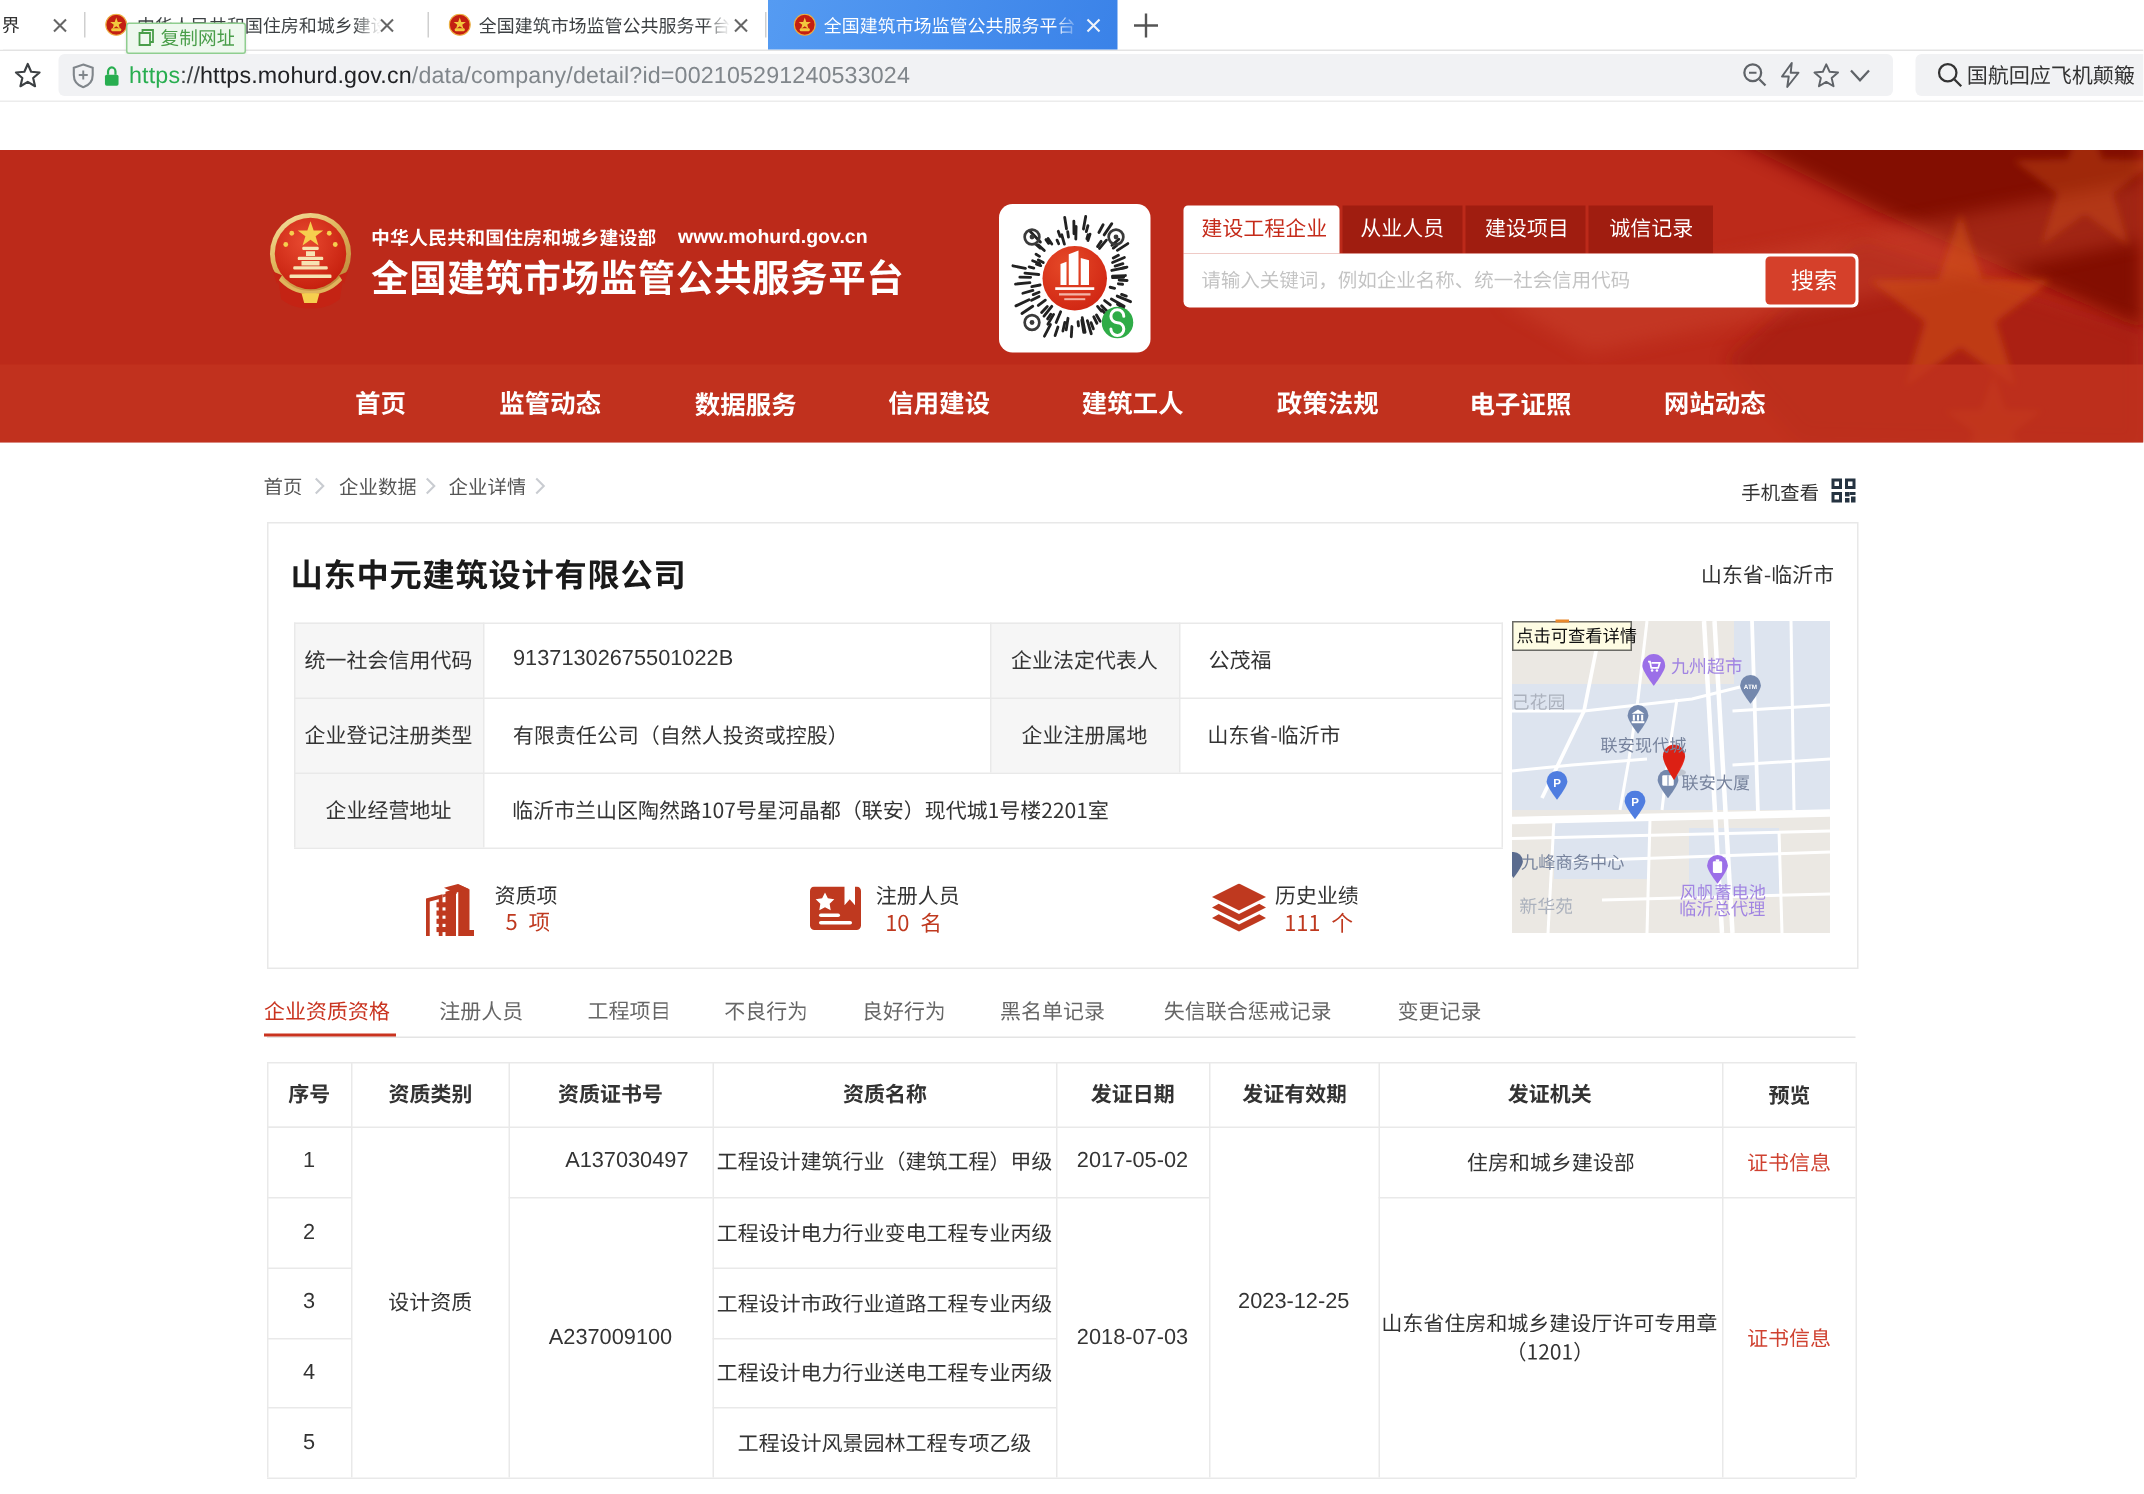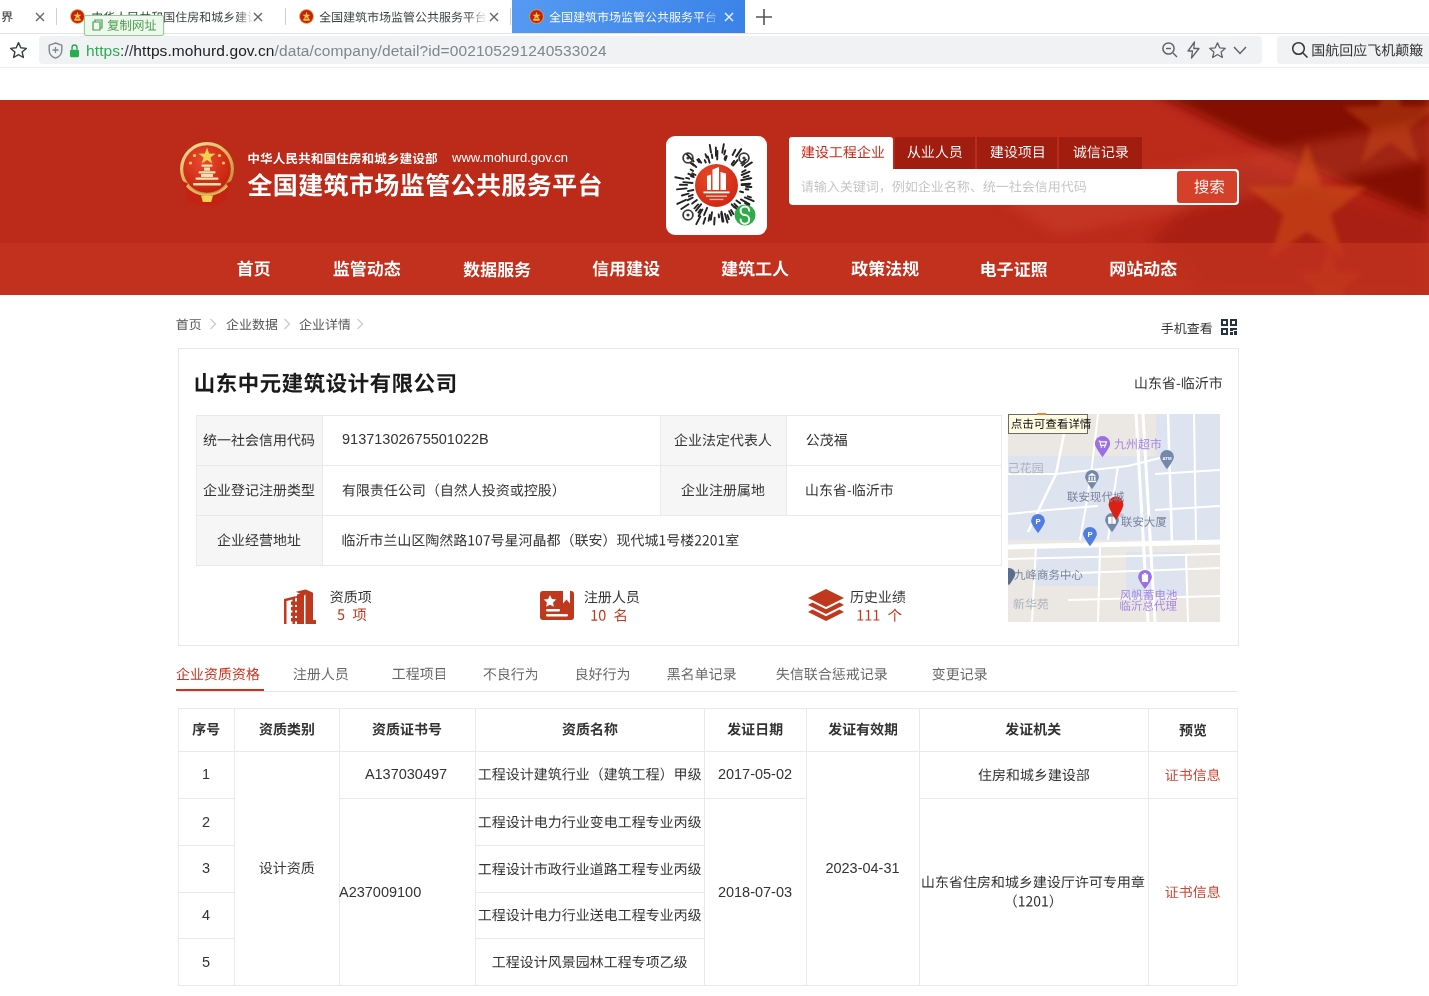--- a/index.html
+++ b/index.html
@@ -226,21 +226,21 @@
     <use href="#b56FD" x="6048"></use>
     <use href="#b4F4F" x="7056"></use>
     <use href="#b623F" x="8063"></use>
     <use href="#b548C" x="9071"></use>
     <use href="#b57CE" x="10079"></use>
     <use href="#b4E61" x="11087"></use>
     <use href="#b5EFA" x="12095"></use>
     <use href="#b8BBE" x="13103"></use>
     <use href="#b90E8" x="14111"></use>
   </svg>
-<div class="abs" style="left:452px;top:150px;font-size:13px;font-weight:normal;color:#fff">www.mohurd.gov.cn</div>
+<div class="abs" style="left:452px;top:150px;font-size:13px;font-weight:bold;color:#fff">www.mohurd.gov.cn</div>
 <svg class="t" style="left:247.2px;top:172.3px;" width="354.80" height="25.43" viewBox="-14.0 -896.0 14192.0 1017.0" fill="#fff">
     <use href="#b5168" x="0"></use>
     <use href="#b56FD" x="1016"></use>
     <use href="#b5EFA" x="2032"></use>
     <use href="#b7B51" x="3048"></use>
     <use href="#b5E02" x="4064"></use>
     <use href="#b573A" x="5080"></use>
     <use href="#b76D1" x="6096"></use>
     <use href="#b7BA1" x="7112"></use>
     <use href="#b516C" x="8128"></use>
@@ -974,22 +974,22 @@
 <div class="abs" style="left:178px;top:822px;width:56px;text-align:center;font-size:14.5px;color:#333;transform:translateY(-50%)">2</div>
 <div class="abs" style="left:178px;top:868px;width:56px;text-align:center;font-size:14.5px;color:#333;transform:translateY(-50%)">3</div>
 <div class="abs" style="left:178px;top:915px;width:56px;text-align:center;font-size:14.5px;color:#333;transform:translateY(-50%)">4</div>
 <div class="abs" style="left:178px;top:962px;width:56px;text-align:center;font-size:14.5px;color:#333;transform:translateY(-50%)">5</div>
 <svg class="t" style="left:258.7px;top:861.1px;" width="55.54" height="13.72" viewBox="13.0 -867.0 3967.0 980.0" fill="#333">
     <use href="#r8BBE" x="0"></use>
     <use href="#r8BA1" x="1000"></use>
     <use href="#r8D44" x="2000"></use>
     <use href="#r8D28" x="3000"></use>
   </svg>
-<div class="abs" style="left:338px;top:774px;width:136px;text-align:center;font-size:14.5px;color:#333;transform:translateY(-50%)">A137030497</div>
-<div class="abs" style="left:339px;top:892px;width:136px;text-align:left;font-size:14.5px;color:#333;transform:translateY(-50%)">A237009100</div>
+<div class="abs" style="left:323px;top:774px;width:136px;text-align:right;font-size:14.5px;color:#333;transform:translateY(-50%)">A137030497</div>
+<div class="abs" style="left:339px;top:892px;width:136px;text-align:center;font-size:14.5px;color:#333;transform:translateY(-50%)">A237009100</div>
 <svg class="t" style="left:477.7px;top:767.4px;" width="223.64" height="14.17" viewBox="22.0 -886.0 15974.0 1012.0" fill="#333">
     <use href="#r5DE5" x="0"></use>
     <use href="#r7A0B" x="1000"></use>
     <use href="#r8BBE" x="2000"></use>
     <use href="#r8BA1" x="3000"></use>
     <use href="#r5EFA" x="4000"></use>
     <use href="#r7B51" x="5000"></use>
     <use href="#r884C" x="6000"></use>
     <use href="#r4E1A" x="7000"></use>
     <use href="#rFF08" x="8000"></use>
@@ -1066,21 +1066,21 @@
     <use href="#r6797" x="7000"></use>
     <use href="#r5DE5" x="8000"></use>
     <use href="#r7A0B" x="9000"></use>
     <use href="#r4E13" x="10000"></use>
     <use href="#r9879" x="11000"></use>
     <use href="#r4E59" x="12000"></use>
     <use href="#r7EA7" x="13000"></use>
   </svg>
 <div class="abs" style="left:704px;top:774px;width:102px;text-align:center;font-size:14.5px;color:#333;transform:translateY(-50%)">2017-05-02</div>
 <div class="abs" style="left:704px;top:892px;width:102px;text-align:center;font-size:14.5px;color:#333;transform:translateY(-50%)">2018-07-03</div>
-<div class="abs" style="left:806px;top:868px;width:113px;text-align:center;font-size:14.5px;color:#333;transform:translateY(-50%)">2023-04-31</div>
+<div class="abs" style="left:806px;top:868px;width:113px;text-align:center;font-size:14.5px;color:#333;transform:translateY(-50%)">2023-12-25</div>
 <svg class="t" style="left:977.7px;top:767.6px;" width="111.61" height="13.82" viewBox="6.0 -874.0 7972.0 987.0" fill="#333">
     <use href="#r4F4F" x="0"></use>
     <use href="#r623F" x="1000"></use>
     <use href="#r548C" x="2000"></use>
     <use href="#r57CE" x="3000"></use>
     <use href="#r4E61" x="4000"></use>
     <use href="#r5EFA" x="5000"></use>
     <use href="#r8BBE" x="6000"></use>
     <use href="#r90E8" x="7000"></use>
   </svg>

